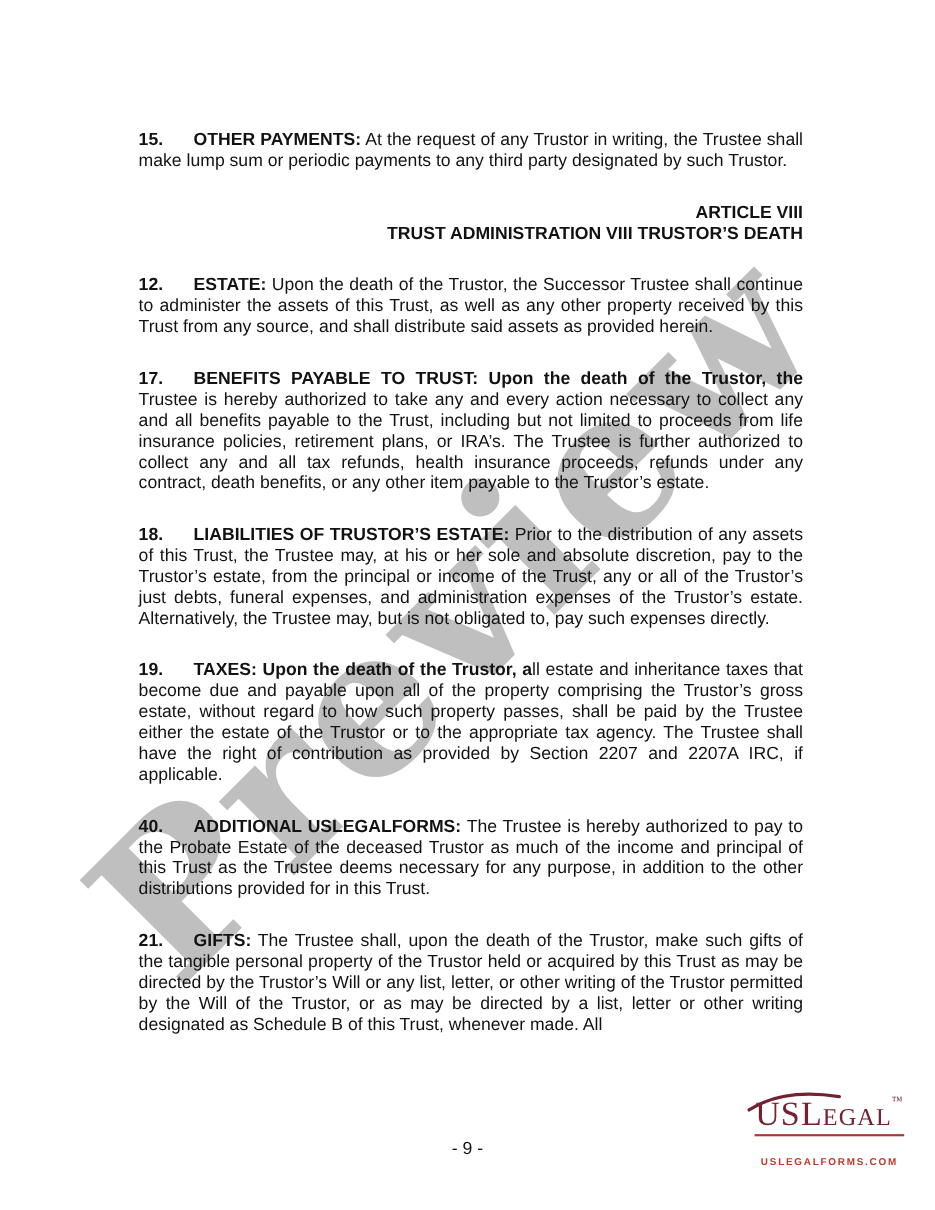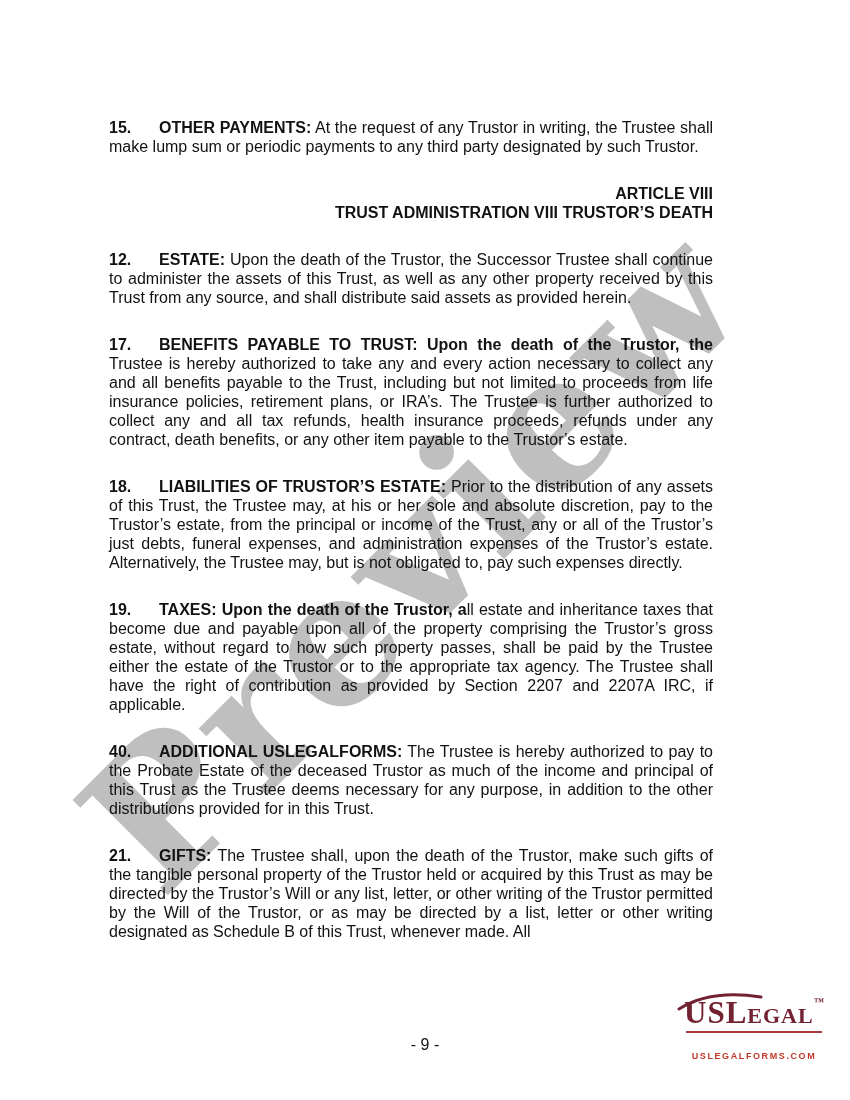--- a/index.html
+++ b/index.html
@@ -26,21 +26,21 @@
     font-size: 185px;
     letter-spacing: 4px;
     color: rgba(138, 138, 138, 0.55);
     white-space: nowrap;
     z-index: 1;
     pointer-events: none;
   }
   .content {
     position: absolute;
     top: 118px;
-    left: 109px;
+    left: 126px;
     width: 604px;
     z-index: 2;
   }
   .para {
     text-align: justify;
     margin-bottom: 28px;
   }
   .num {
     display: inline-block;
     width: 50px;
@@ -65,21 +65,21 @@
     right: 26px;
     bottom: 34px;
     width: 140px;
     text-align: center;
     z-index: 3;
   }
   .logo-main {
     position: relative;
     display: inline-block;
     font-family: "Liberation Serif", serif;
-    font-weight: bold;
+    font-weight: normal;
     font-variant: small-caps;
     font-size: 31px;
     line-height: 1;
     color: #732231;
     letter-spacing: 1px;
   }
   .logo-tm {
     font-size: 10px;
     font-variant: normal;
     vertical-align: top;

